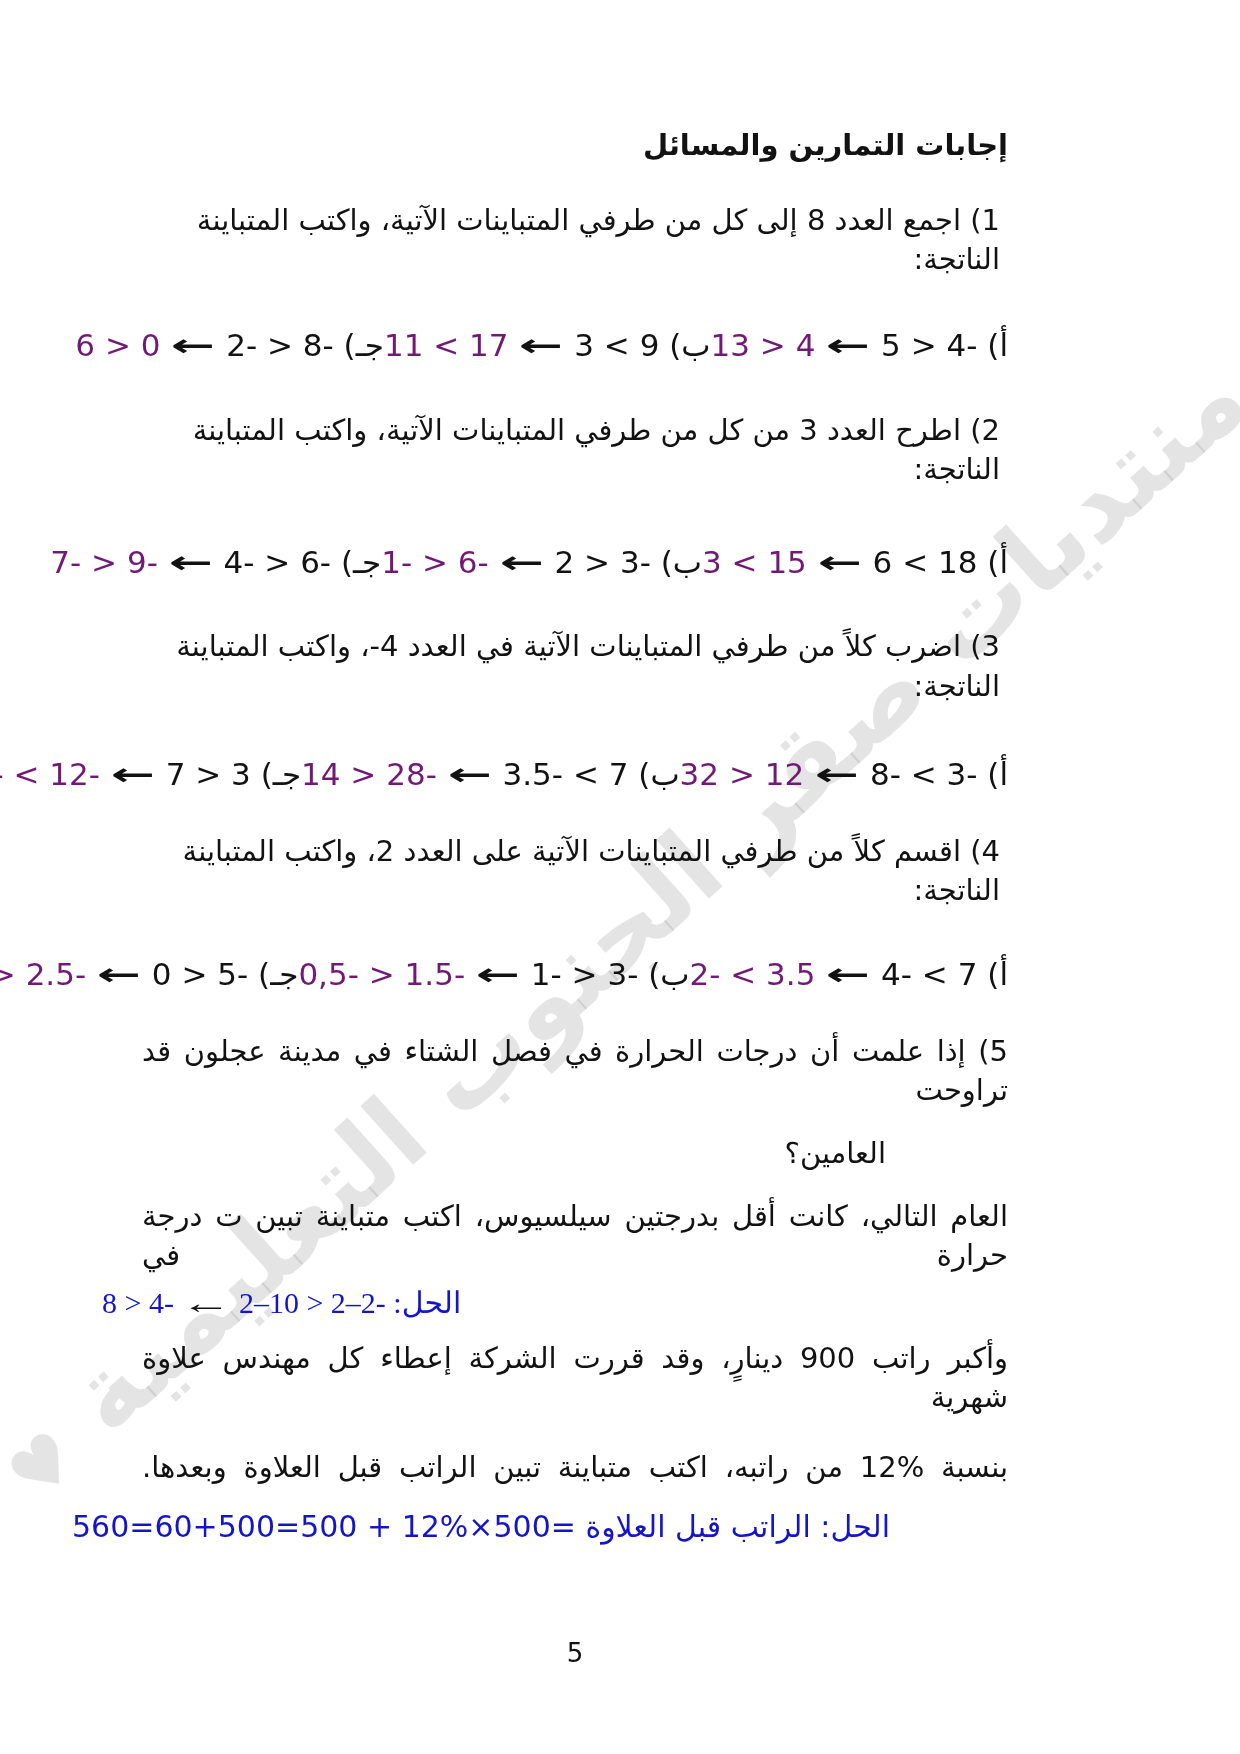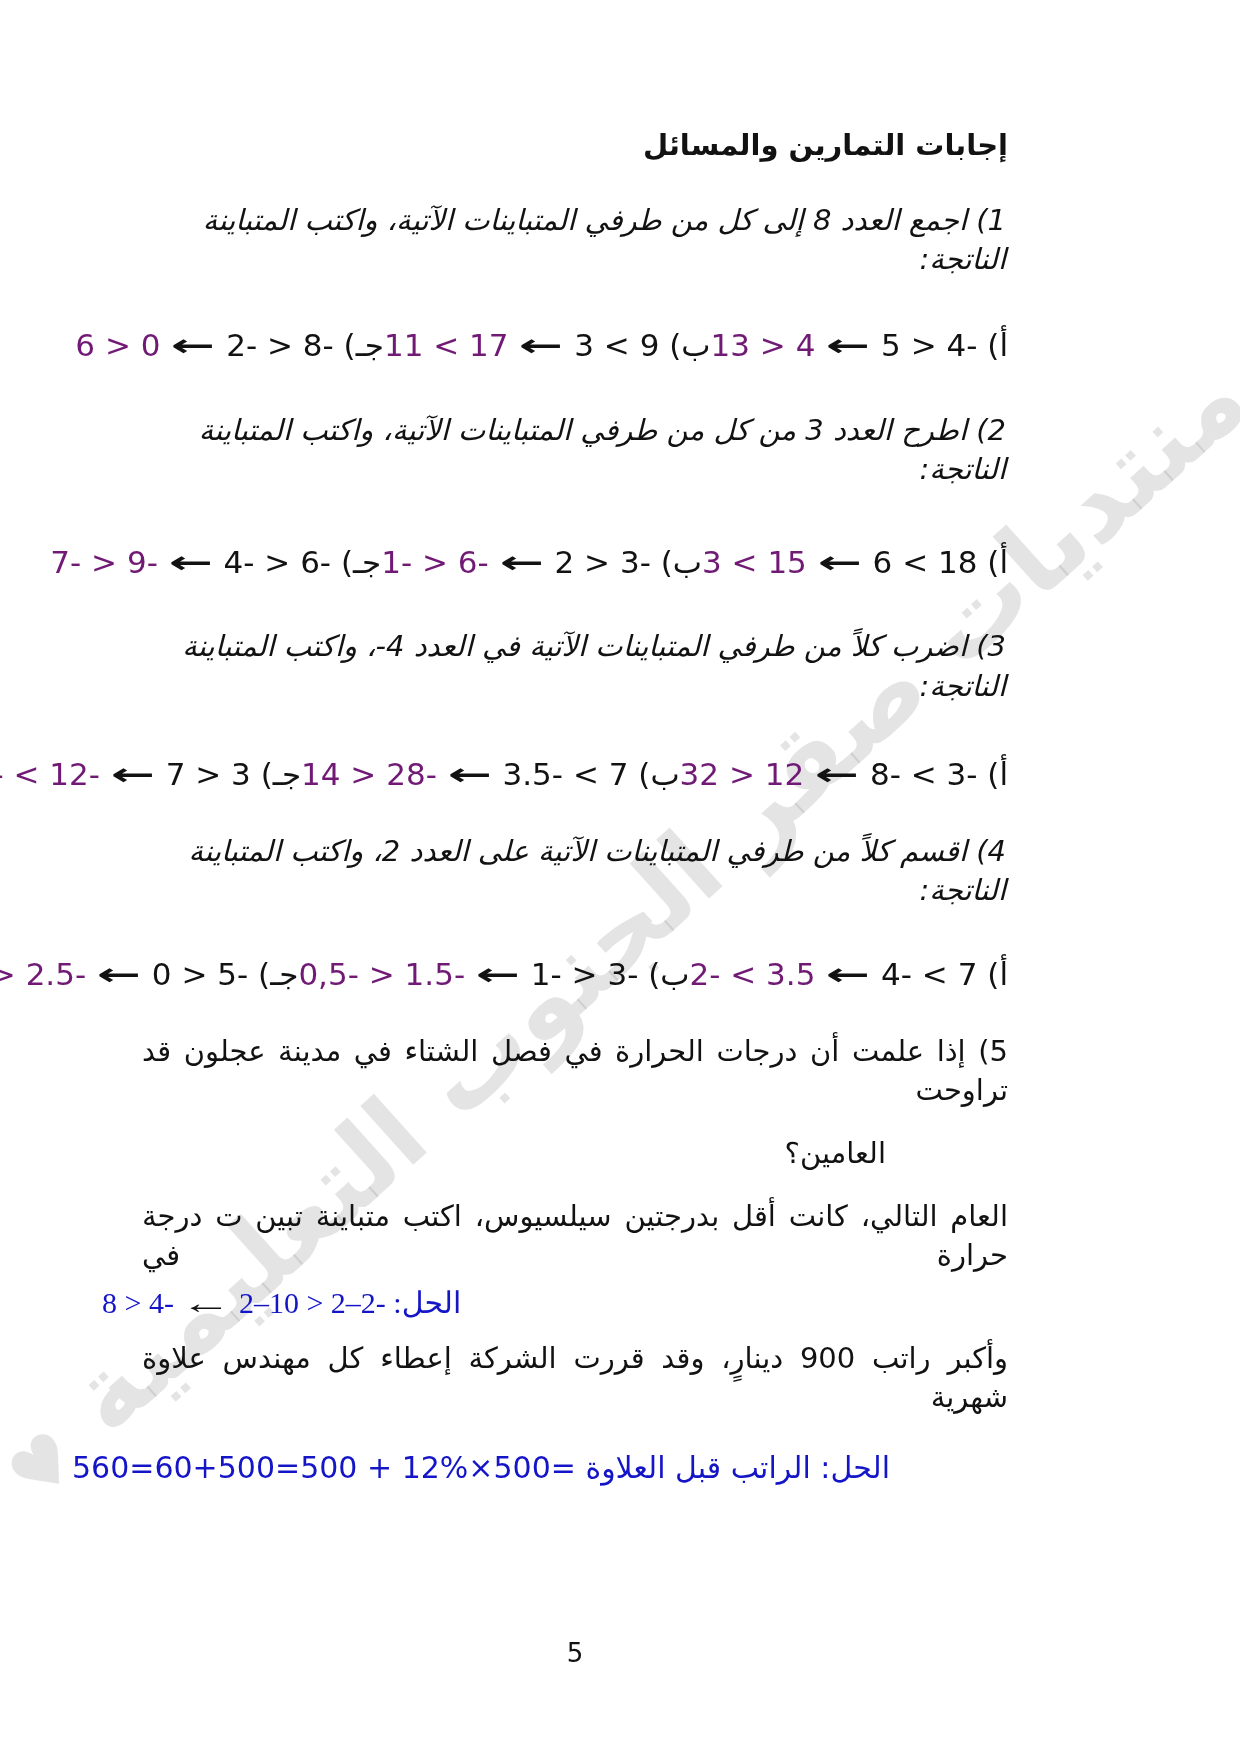--- a/index.html
+++ b/index.html
@@ -12,21 +12,21 @@
     transform:translate(-50%,-50%) rotate(-42deg);
     font-size:104px;font-weight:bold;white-space:nowrap;
     color:rgba(130,130,130,0.22);direction:rtl;z-index:0;letter-spacing:2px;
   }
   .watermark .wm-heart{font-size:70px;}
   .content{
     position:absolute;left:142px;right:232px;top:126px;
     direction:rtl;text-align:right;font-size:29px;z-index:1;line-height:1.35;
   }
   .heading{font-size:29px;font-weight:bold;margin:0;}
-  .qtext{margin:2px;font-style:italic;}
+  .qtext{margin:8px;}
   .mt36{margin-top:36px;} .mt44{margin-top:44px;}
   .ansrow{
     display:flex;justify-content:space-between;align-items:baseline;
     font-size:31px;white-space:nowrap;
   }
   .rowmt46{margin-top:46px;} .rowmt52{margin-top:52px;} .rowmt48{margin-top:48px;} .rowmt44{margin-top:44px;}
   .res{color:#701a75;}
   .sol{color:#1515c8;font-size:30px;white-space:nowrap;}
   .arrow{
     display:inline-block;transform:scaleX(1.7);margin:0 10px;
@@ -155,20 +155,21 @@
     <span class="q5sol-inner">
       <span>الحل: -2–2 &lt; 10–2</span>
       <span class="arrow">←</span>
       <span>-4 &lt; 8</span>
     </span>
     <span style="clear:both"></span>
   </div>
 
   <div class="mt44" style="margin-top:64px;">
     <p class="pline just" style="margin-bottom:30px;">وأكبر راتب 900 دينارٍ، وقد قررت الشركة إعطاء كل مهندس علاوة شهرية</p>
+    <p class="pline just">بنسبة %12 من راتبه، اكتب متباينة تبين الراتب قبل العلاوة وبعدها.</p>
   </div>
   <div class="sol solblock">
     <p class="sol-line pull">الحل: الراتب قبل العلاوة =500×%12 + 500=500+60=560</p>
 
   </div>
 
 </div>
 
 <div class="footer">5</div>
 

